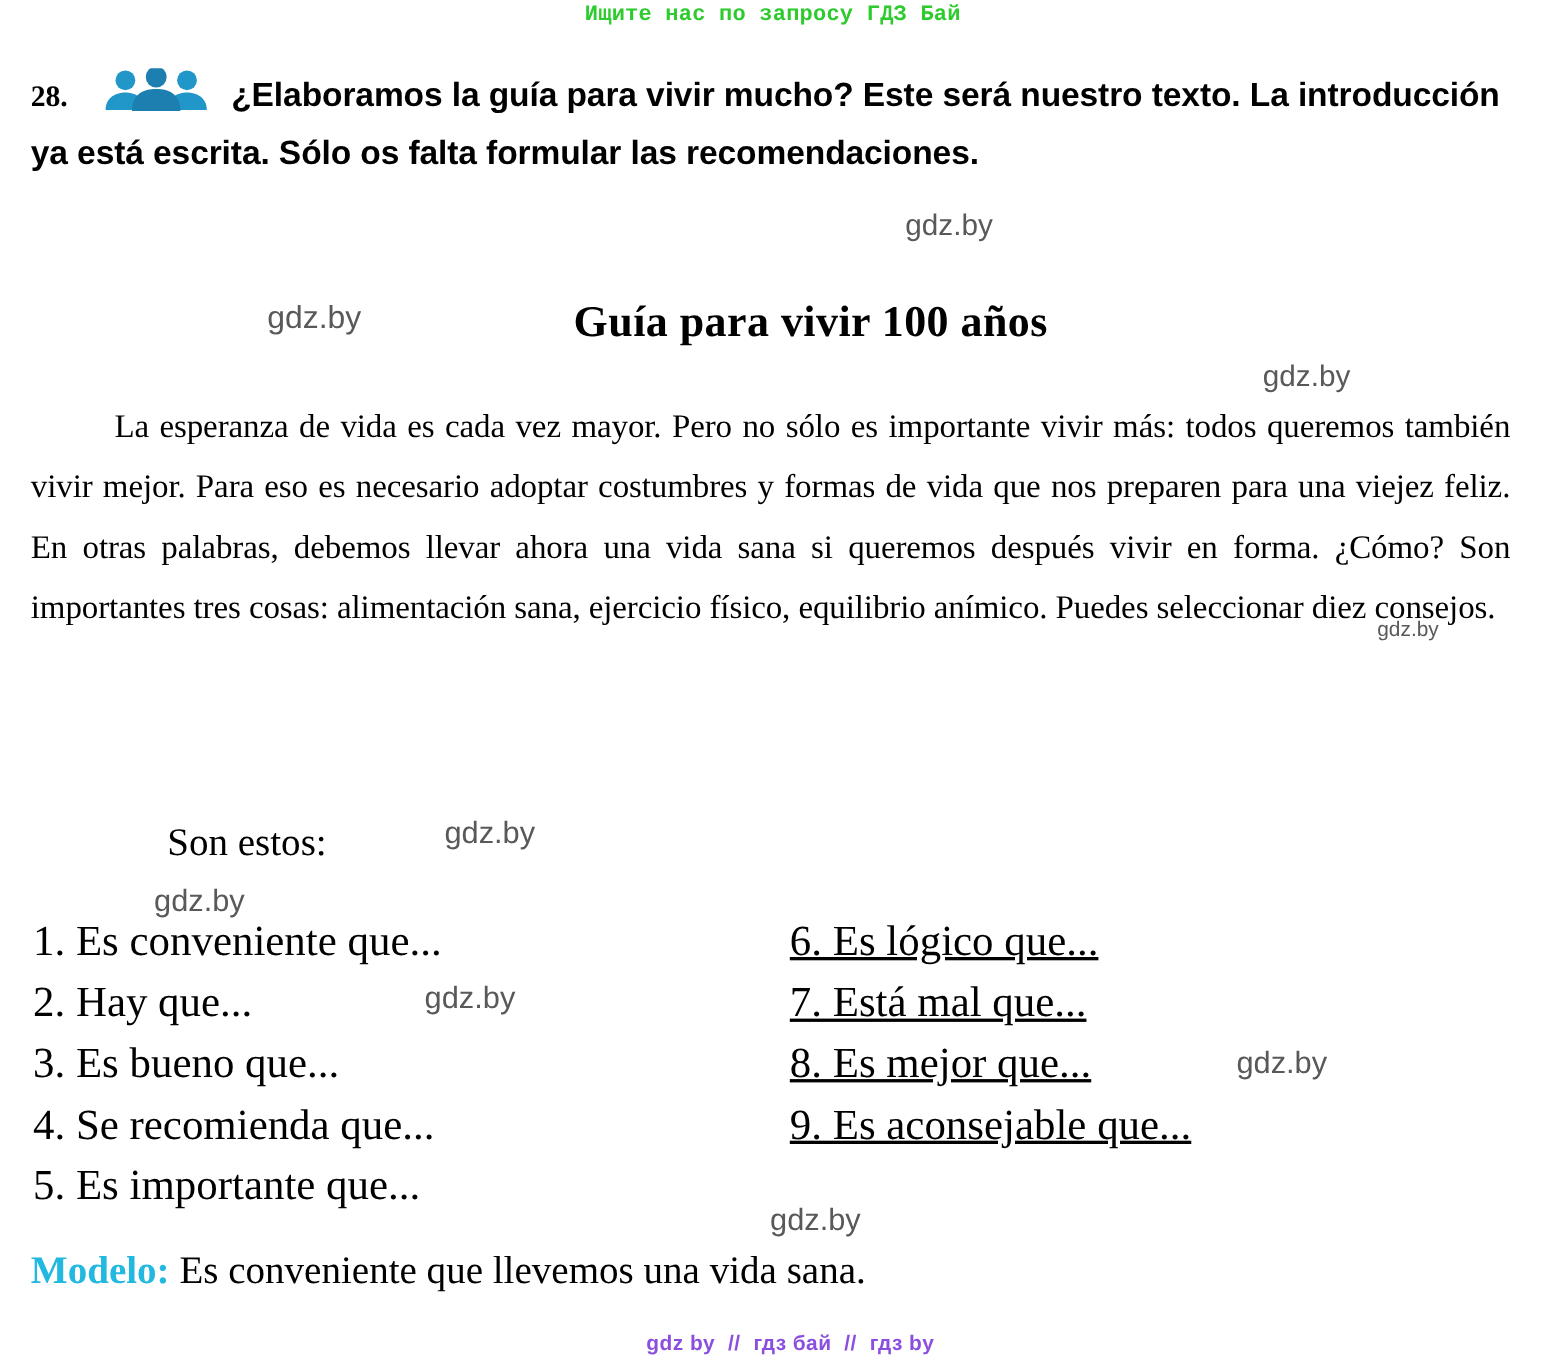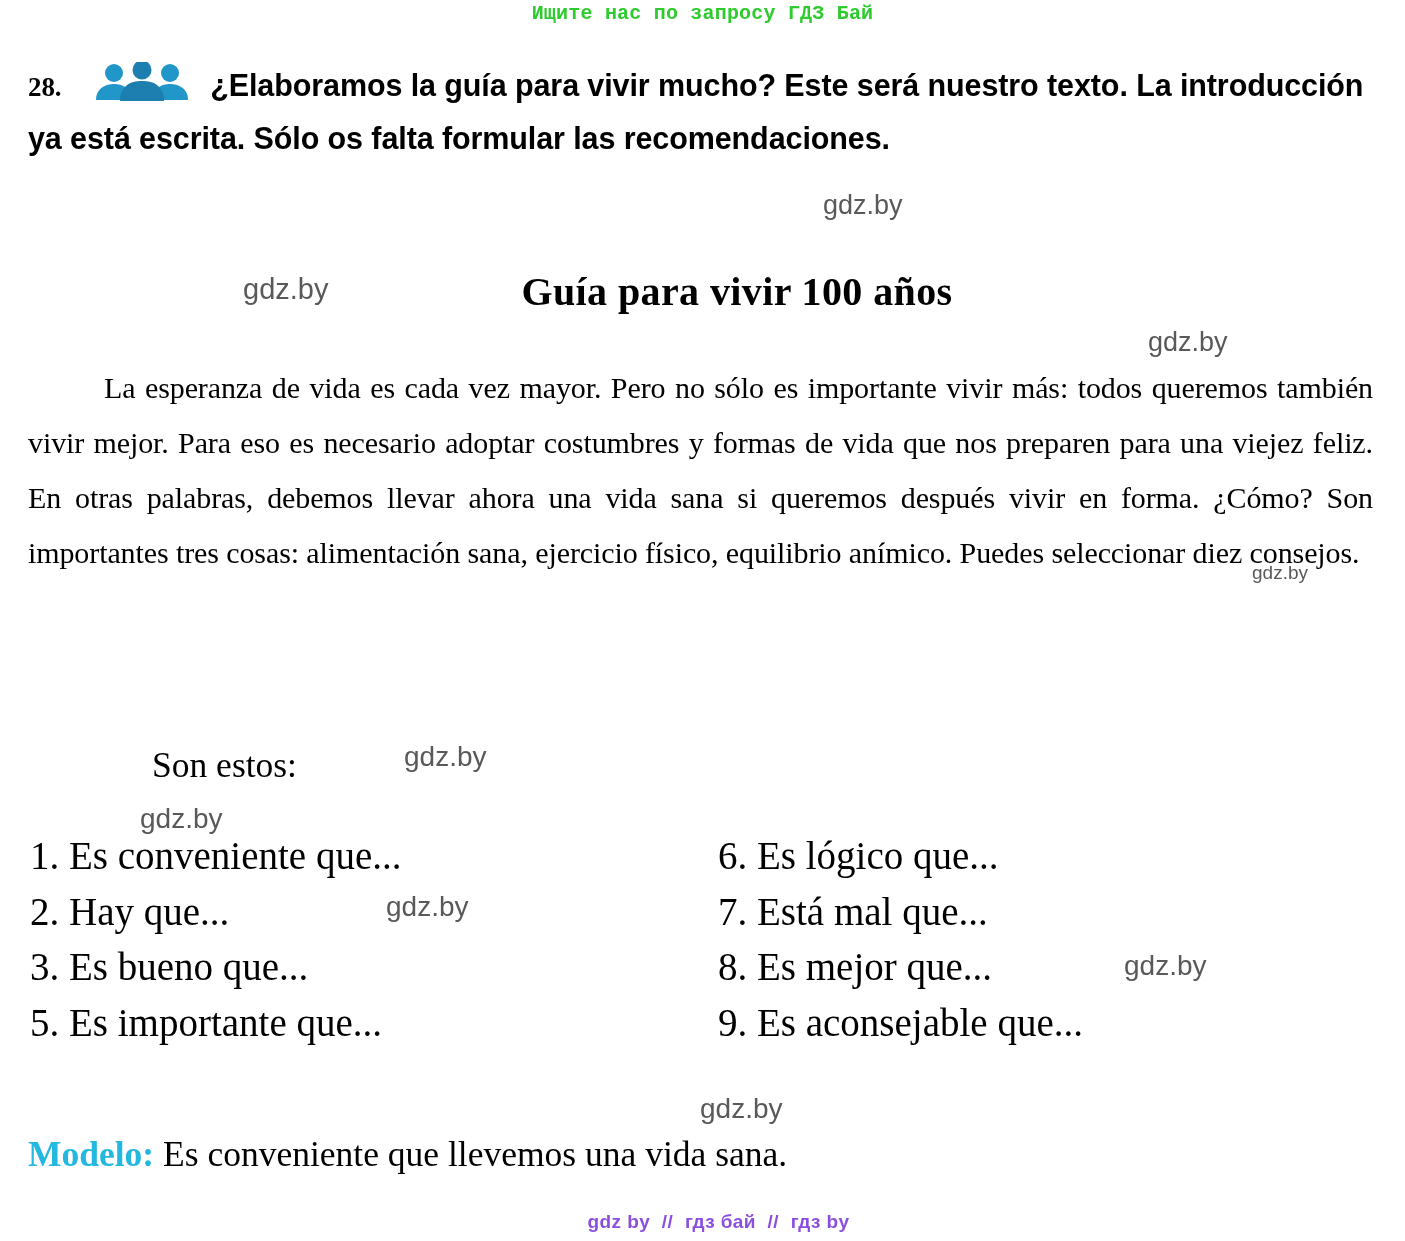--- a/index.html
+++ b/index.html
@@ -88,21 +88,21 @@
     margin-left: 48px;
   }
 
   
   .list-col {
     position: absolute;
     font-size: 39px;
     line-height: 55.5px;
   }
   .list-col.left { top: 828px; left: 30px; width: 640px; }
-  .list-col.right { top: 828px; left: 718px; width: 640px; }
+  .list-col.right { top: 828px; left: 718px; width: 640px; text-decoration: underline; }
   .list-col .li { white-space: nowrap; }
 
   
   .modelo {
     position: absolute;
     top: 1132px;
     left: 28px;
     font-size: 35.5px;
     line-height: 44px;
     white-space: nowrap;
@@ -169,20 +169,21 @@
 <div class="doc-title">Guía para vivir 100 años</div>
 
 <div class="intro">La esperanza de vida es cada vez mayor. Pero no sólo es importante vivir más: todos queremos también vivir mejor. Para eso es necesario adoptar costumbres y formas de vida que nos preparen para una viejez feliz. En otras palabras, debemos llevar ahora una vida sana si queremos después vivir en forma. ¿Cómo? Son importantes tres cosas: alimentación sana, ejercicio físico, equilibrio anímico. Puedes seleccionar diez consejos.</div>
 
 <div class="son-estos">Son estos:</div>
 
 <div class="list-col left">
   <div class="li">1. Es conveniente que...</div>
   <div class="li">2. Hay que...</div>
   <div class="li">3. Es bueno que...</div>
+  <div class="li">4. Se recomienda que...</div>
   <div class="li">5. Es importante que...</div>
 </div>
 
 <div class="list-col right">
   <div class="li">6. Es lógico que...</div>
   <div class="li">7. Está mal que...</div>
   <div class="li">8. Es mejor que...</div>
   <div class="li">9. Es aconsejable que...</div>
 </div>
 

